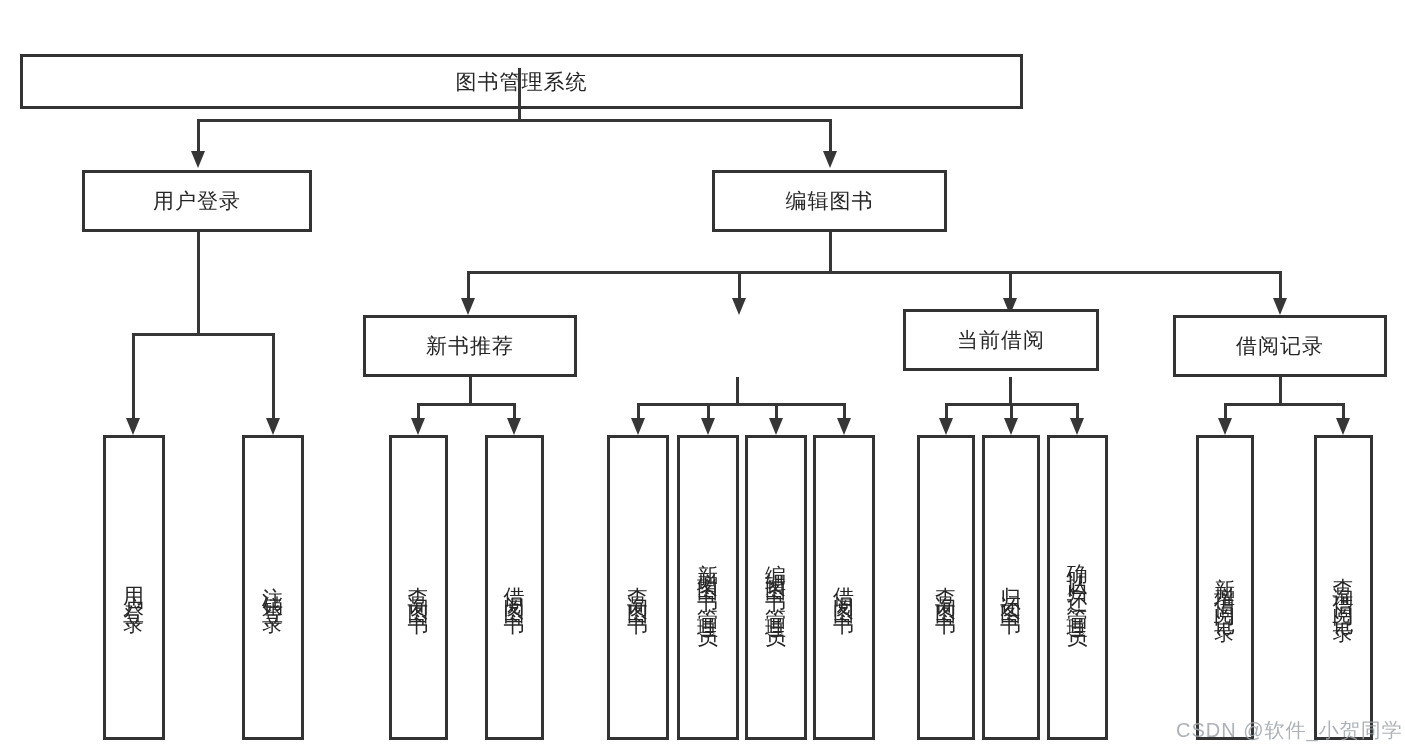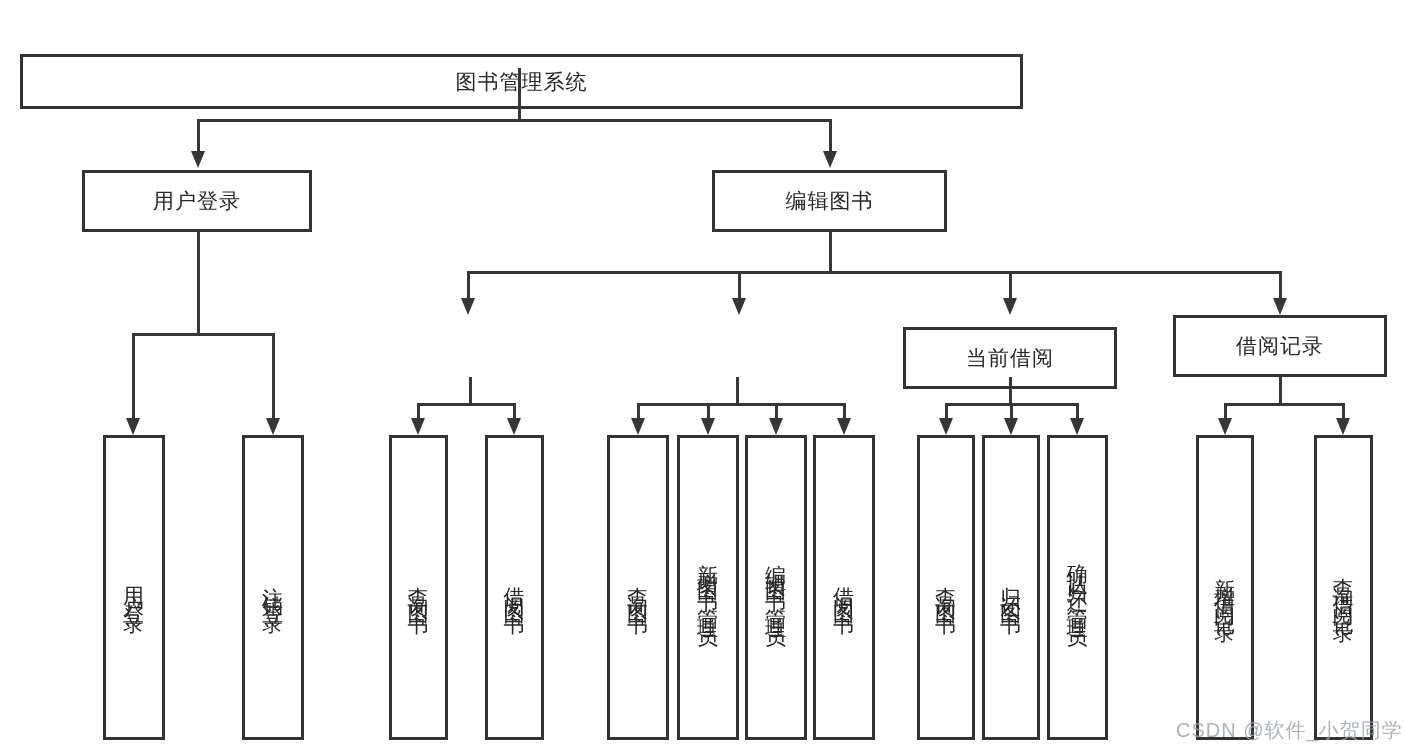--- a/index.html
+++ b/index.html
@@ -83,21 +83,24 @@
   <div class="hline" style="left:467px; top:271px; width:814px;"></div>
   <div class="vline" style="left:467px; top:271px; height:30px;"></div>
   <div class="arrow" style="left:461px; top:298px;"></div>
   <div class="vline" style="left:738px; top:271px; height:30px;"></div>
   <div class="arrow" style="left:732px; top:298px;"></div>
   <div class="vline" style="left:1009px; top:271px; height:30px;"></div>
   <div class="arrow" style="left:1003px; top:298px;"></div>
   <div class="vline" style="left:1279px; top:271px; height:30px;"></div>
   <div class="arrow" style="left:1273px; top:298px;"></div>
 
-  <div class="box" style="left:903px; top:327px; width:214px; height:62px;">
+  <div class="box" style="left:363px; top:315px; width:214px; height:62px;">
+    <span>新书推荐</span>
+  </div>
+  <div class="box" style="left:903px; top:309px; width:196px; height:62px;">
     <span>当前借阅</span>
   </div>
   <div class="box" style="left:1173px; top:315px; width:214px; height:62px;">
     <span>借阅记录</span>
   </div>
 
   <div class="vline" style="left:469px; top:377px; height:28px;"></div>
   <div class="hline" style="left:417px; top:403px; width:99px;"></div>
   <div class="vline" style="left:417px; top:403px; height:16px;"></div>
   <div class="arrow" style="left:411px; top:418px;"></div>

